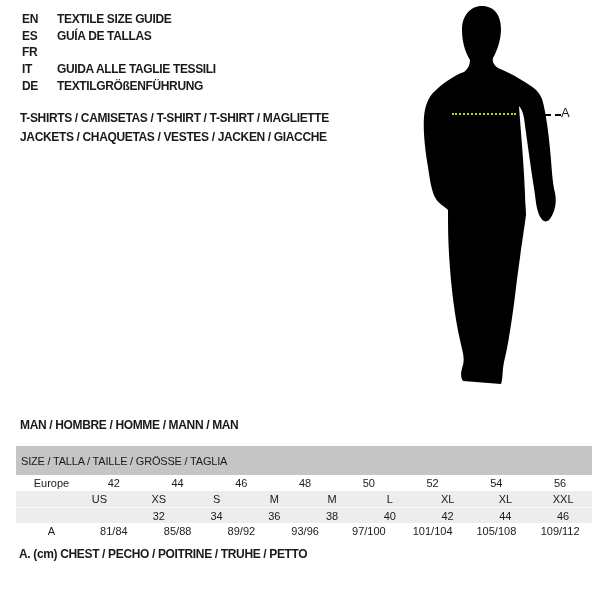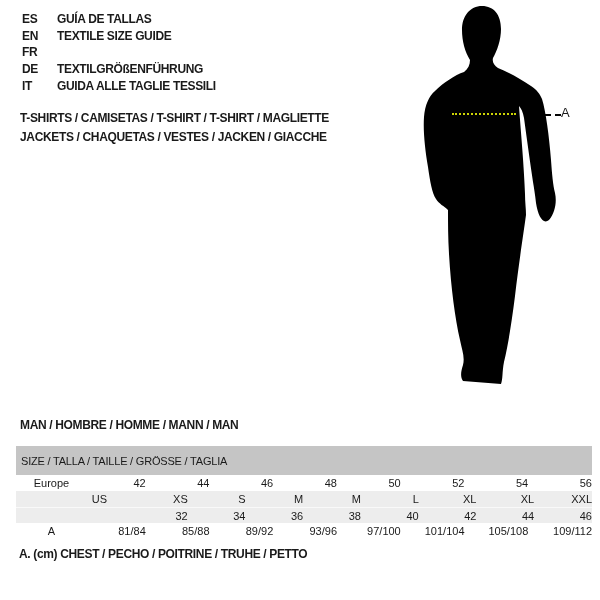--- a/index.html
+++ b/index.html
@@ -32,47 +32,47 @@
   
   .size-table{left:16px;top:446px;width:576px;font-size:11px;}
   .thead{
     height:29px;display:flex;align-items:center;padding-left:5px;
     background:#c5c5c5;letter-spacing:-0.2px;box-sizing:border-box;
   }
   .trow{display:flex;height:16px;align-items:center;box-sizing:border-box;}
   .trow.stripe{background:#ededed;padding-left:48px;}
   .trow.stripe + .trow.stripe{border-top:1px solid #f9f9f9;}
   .tlabel{width:66px;padding-left:5px;box-sizing:border-box;white-space:nowrap;text-align:center;}
-  .tcell{flex:1;text-align:right;}
+  .tcell{flex:1;text-align:center;}
 
   
   .footnote{left:19px;top:547px;font-size:12px;white-space:nowrap;}
 </style>
 </head>
 <body>
 
 <div class="abs lang-block caps">
   <div class="lang-row">
+    <span class="lang-code">EN</span>
+    <span class="lang-text">TEXTILE SIZE GUIDE</span>
+  </div>
+  <div class="lang-row">
     <span class="lang-code">ES</span>
     <span class="lang-text">GUÍA DE TALLAS</span>
-  </div>
-  <div class="lang-row">
-    <span class="lang-code">EN</span>
-    <span class="lang-text">TEXTILE SIZE GUIDE</span>
   </div>
   <div class="lang-row">
     <span class="lang-code">FR</span>
   </div>
   <div class="lang-row">
+    <span class="lang-code">IT</span>
+    <span class="lang-text">GUIDA ALLE TAGLIE TESSILI</span>
+  </div>
+  <div class="lang-row">
     <span class="lang-code">DE</span>
     <span class="lang-text">TEXTILGRÖßENFÜHRUNG</span>
-  </div>
-  <div class="lang-row">
-    <span class="lang-code">IT</span>
-    <span class="lang-text">GUIDA ALLE TAGLIE TESSILI</span>
   </div>
 </div>
 
 <div class="abs category caps">
   <div>T-SHIRTS / CAMISETAS / T-SHIRT / T-SHIRT / MAGLIETTE</div>
   <div>JACKETS / CHAQUETAS / VESTES / JACKEN / GIACCHE</div>
 </div>
 
 <svg class="abs figure-svg" viewBox="0 0 170 384" xmlns="http://www.w3.org/2000/svg" aria-hidden="true">
   <path fill="#000000" d="

